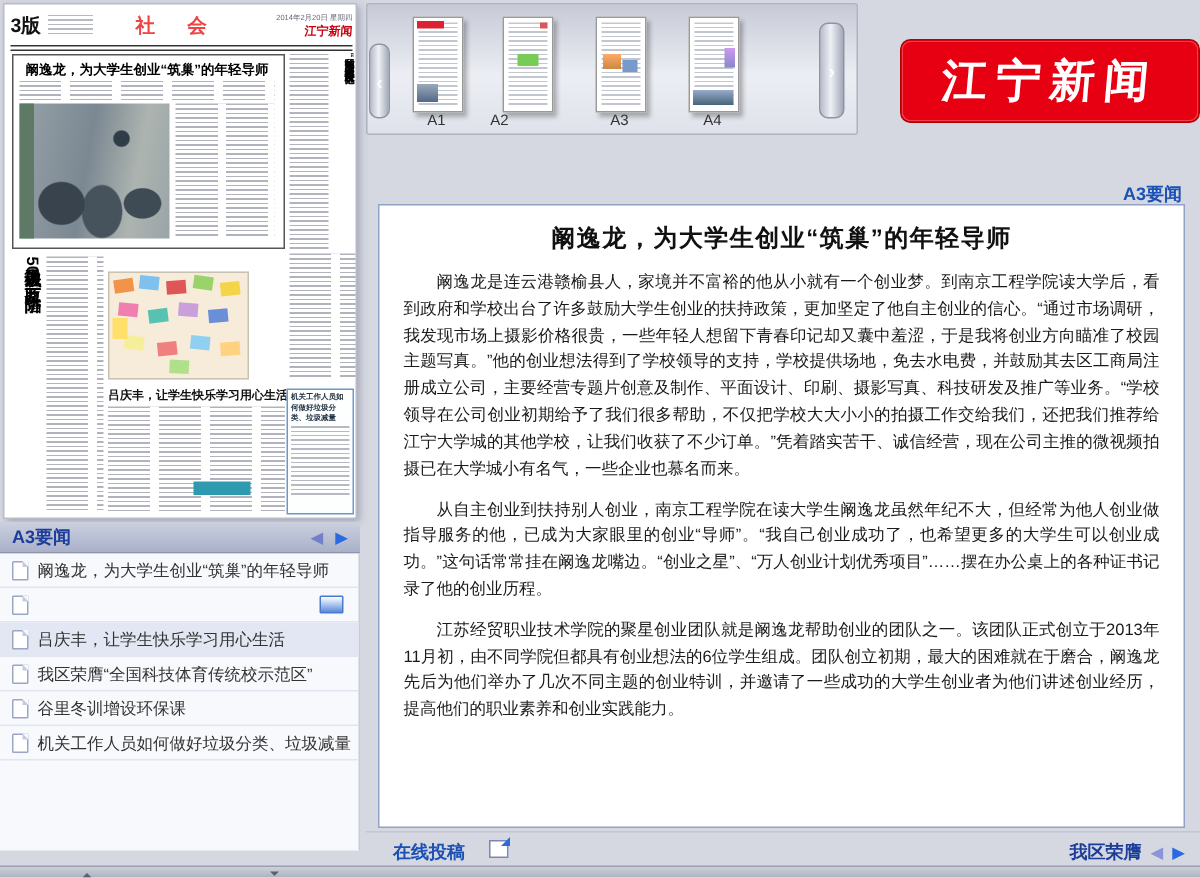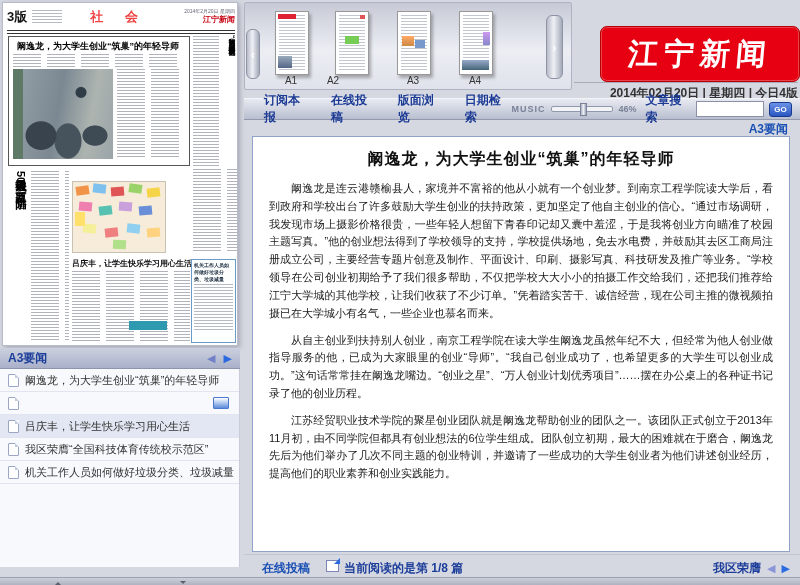--- a/index.html
+++ b/index.html
@@ -195,20 +195,24 @@
       <li>
           <span class="doc-icon"></span>
           <span>吕庆丰，让学生快乐学习用心生活</span>
         </li>
       <li>
           <span class="doc-icon"></span>
           <span>我区荣膺“全国科技体育传统校示范区”</span>
         </li>
       <li>
           <span class="doc-icon"></span>
+          <span>谷里冬训增设环保课</span>
+        </li>
+      <li>
+          <span class="doc-icon"></span>
           <span>机关工作人员如何做好垃圾分类、垃圾减量</span>
         </li>
     </ul>
   </div>
 
   <div class="right-panel">
 
     <div class="thumb-strip">
       <div class="pill pill-left">‹</div>
       <div class="thumb a1">
@@ -234,53 +238,35 @@
       <div class="t-label l1">A1</div>
       <div class="t-label l2">A2</div>
       <div class="t-label l3">A3</div>
       <div class="t-label l4">A4</div>
       <div class="pill pill-right">›</div>
     </div>
 
     <div class="logo">
       <span>江宁新闻</span>
     </div>
-    <div class="date-line">2014年02月20日 | 星期四 | 今日4版</div>
-
-    <div class="nav-bar">
-      <a>订阅本报</a>
-      <a>在线投稿</a>
-      <a>版面浏览</a>
-      <a>日期检索</a>
-      <div class="nav-right">
-        <span class="music-label">MUSIC</span>
-        <div class="slider">
-          <div class="sthumb"></div>
-        </div>
-        <span class="pct">46%</span>
-        <span class="search-label">文章搜索</span>
-        <input class="search-input" style="">
-        <button class="go-btn">GO</button>
-      </div>
-    </div>
+
 
     <div class="section-tag">A3要闻</div>
 
     <div class="content">
       <h1>阚逸龙，为大学生创业“筑巢”的年轻导师</h1>
       <p>阚逸龙是连云港赣榆县人，家境并不富裕的他从小就有一个创业梦。到南京工程学院读大学后，看到政府和学校出台了许多鼓励大学生创业的扶持政策，更加坚定了他自主创业的信心。“通过市场调研，我发现市场上摄影价格很贵，一些年轻人想留下青春印记却又囊中羞涩，于是我将创业方向瞄准了校园主题写真。”他的创业想法得到了学校领导的支持，学校提供场地，免去水电费，并鼓励其去区工商局注册成立公司，主要经营专题片创意及制作、平面设计、印刷、摄影写真、科技研发及推广等业务。“学校领导在公司创业初期给予了我们很多帮助，不仅把学校大大小小的拍摄工作交给我们，还把我们推荐给江宁大学城的其他学校，让我们收获了不少订单。”凭着踏实苦干、诚信经营，现在公司主推的微视频拍摄已在大学城小有名气，一些企业也慕名而来。</p>
       <p>从自主创业到扶持别人创业，南京工程学院在读大学生阚逸龙虽然年纪不大，但经常为他人创业做指导服务的他，已成为大家眼里的创业“导师”。“我自己创业成功了，也希望更多的大学生可以创业成功。”这句话常常挂在阚逸龙嘴边。“创业之星”、“万人创业计划优秀项目”……摆在办公桌上的各种证书记录了他的创业历程。</p>
       <p>江苏经贸职业技术学院的聚星创业团队就是阚逸龙帮助创业的团队之一。该团队正式创立于2013年11月初，由不同学院但都具有创业想法的6位学生组成。团队创立初期，最大的困难就在于磨合，阚逸龙先后为他们举办了几次不同主题的创业特训，并邀请了一些成功的大学生创业者为他们讲述创业经历，提高他们的职业素养和创业实践能力。</p>
 
     </div>
 
     <div class="r-footer">
       <span class="f-comment">在线投稿</span>
       <span class="comment-icon"></span>
-      <span class="f-status">当前阅读的是第 1/8 篇</span>
       <span class="f-right">
         <span>我区荣膺</span>
         <span class="sel-prev">◀</span>
         <span class="sel-next">▶</span>
       </span>
     </div>
   </div>
 
   <div class="bottom-strip">
     <span class="tri tri-up"></span>

